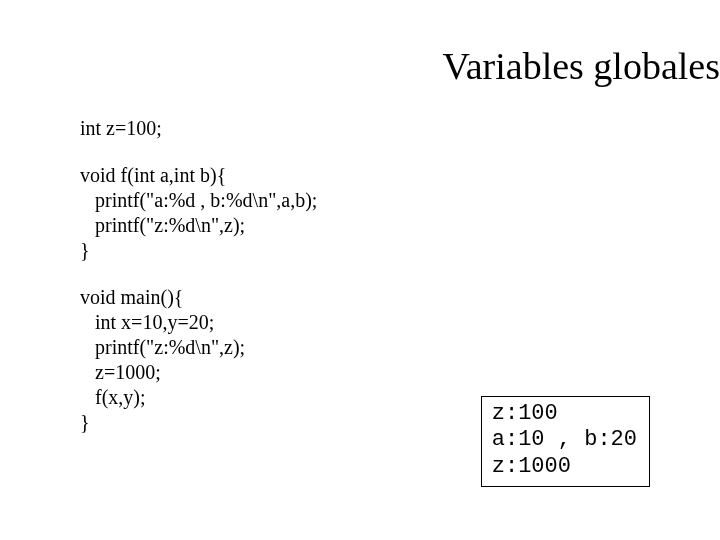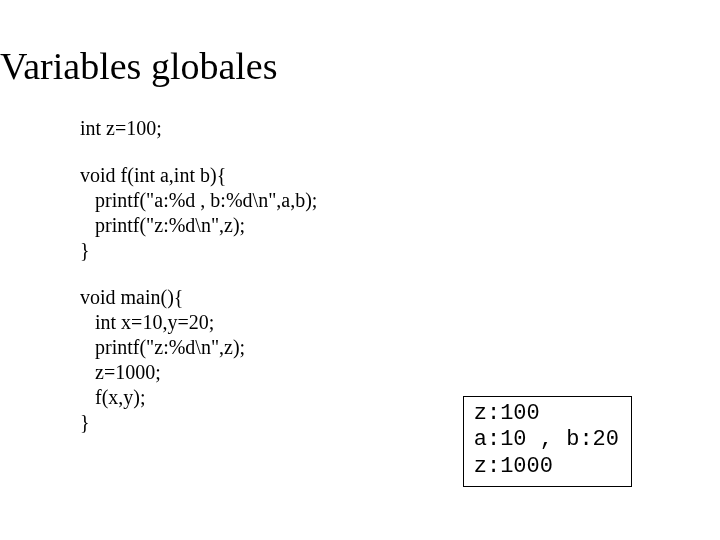--- a/index.html
+++ b/index.html
@@ -12,40 +12,40 @@
     color: #000;
     position: relative;
   }
   .slide {
     width: 720px;
     height: 540px;
     position: relative;
     box-sizing: border-box;
   }
   .title {
-    text-align: left;
+    text-align: right;
     font-size: 38px;
     font-weight: normal;
     margin-top: 44px;
     margin-bottom: 28px;
   }
   .code-block {
     font-family: Liberation Serif, serif;
     font-size: 20px;
     line-height: 1.25;
     white-space: pre;
     margin-left: 80px;
     margin-right: 20px;
   }
   .code-block + .code-block {
     margin-top: 22px;
   }
   .output-box {
     position: absolute;
-    right: 88px;
+    right: 70px;
     top: 352px;
     border: 1px solid #000;
     padding: 4px 12px 6px 10px;
     font-family: "Courier New", Courier, monospace;
     font-size: 22px;
     line-height: 1.2;
     white-space: pre;
   }
 </style>
 </head>

